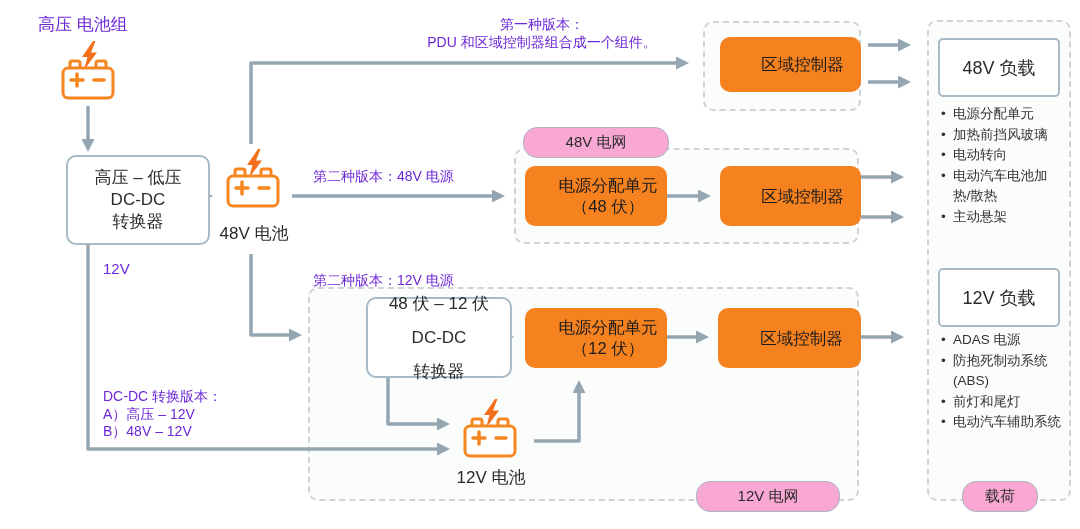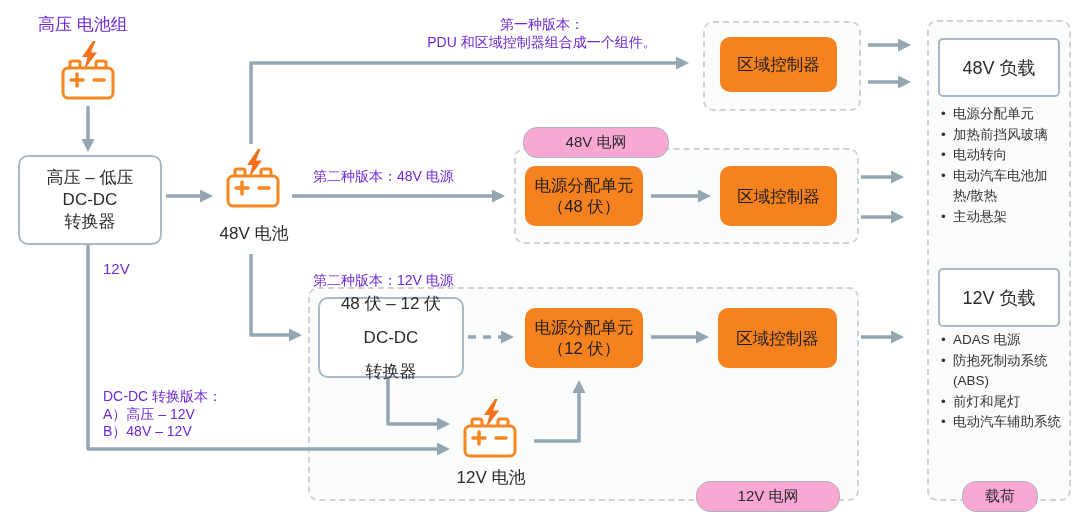--- a/index.html
+++ b/index.html
@@ -8,26 +8,26 @@
     font-family:"Liberation Sans","DejaVu Sans",sans-serif; color:#2b2b2b; overflow:hidden;
   }
   .abs { position:absolute; }
   svg.connectors { position:absolute; left:0; top:0; width:1080px; height:529px; z-index:1; }
 
   .dash-group { position:absolute; border:2px dashed #cfd3d6; border-radius:10px; background:#fbfcfc; z-index:0; }
 
   .node-box {
     position:absolute; background:#fff; border:2px solid #a7bac6; border-radius:10px; z-index:2;
     display:flex; flex-direction:column; justify-content:center; align-items:center;
-    text-align:center; font-size:17px; line-height:22px; font-weight:500; color:#2b2b2b;
+    text-align:center; font-size:17px; line-height:22px; font-weight:500; color:#2b2b2b;margin-left:48px;
   }
   .orange-box {
     position:absolute; background:#f5821f; border-radius:10px; z-index:2;
     display:flex; flex-direction:column; justify-content:center; align-items:center;
-    text-align:center; font-size:16.5px; line-height:21px; font-weight:500; color:#1c1c1c;
+    text-align:center; font-size:16.5px; line-height:21px; font-weight:500; color:#1c1c1c;padding-left:24px;
   }
   .pill {
     position:absolute; background:#f9a8d4; border:1.5px solid #a9b6bf; border-radius:14px; z-index:4;
     display:flex; align-items:center; justify-content:center; font-size:15px; color:#2b2b2b;
   }
   .loads-title {
     position:absolute; background:#fff; border:2px solid #a7bac6; border-radius:5px; z-index:2;
     display:flex; align-items:center; justify-content:center; font-size:18px; font-weight:500;
   }
   .annotation { position:absolute; font-size:14px; color:#6d28d9; z-index:2; white-space:nowrap; }

